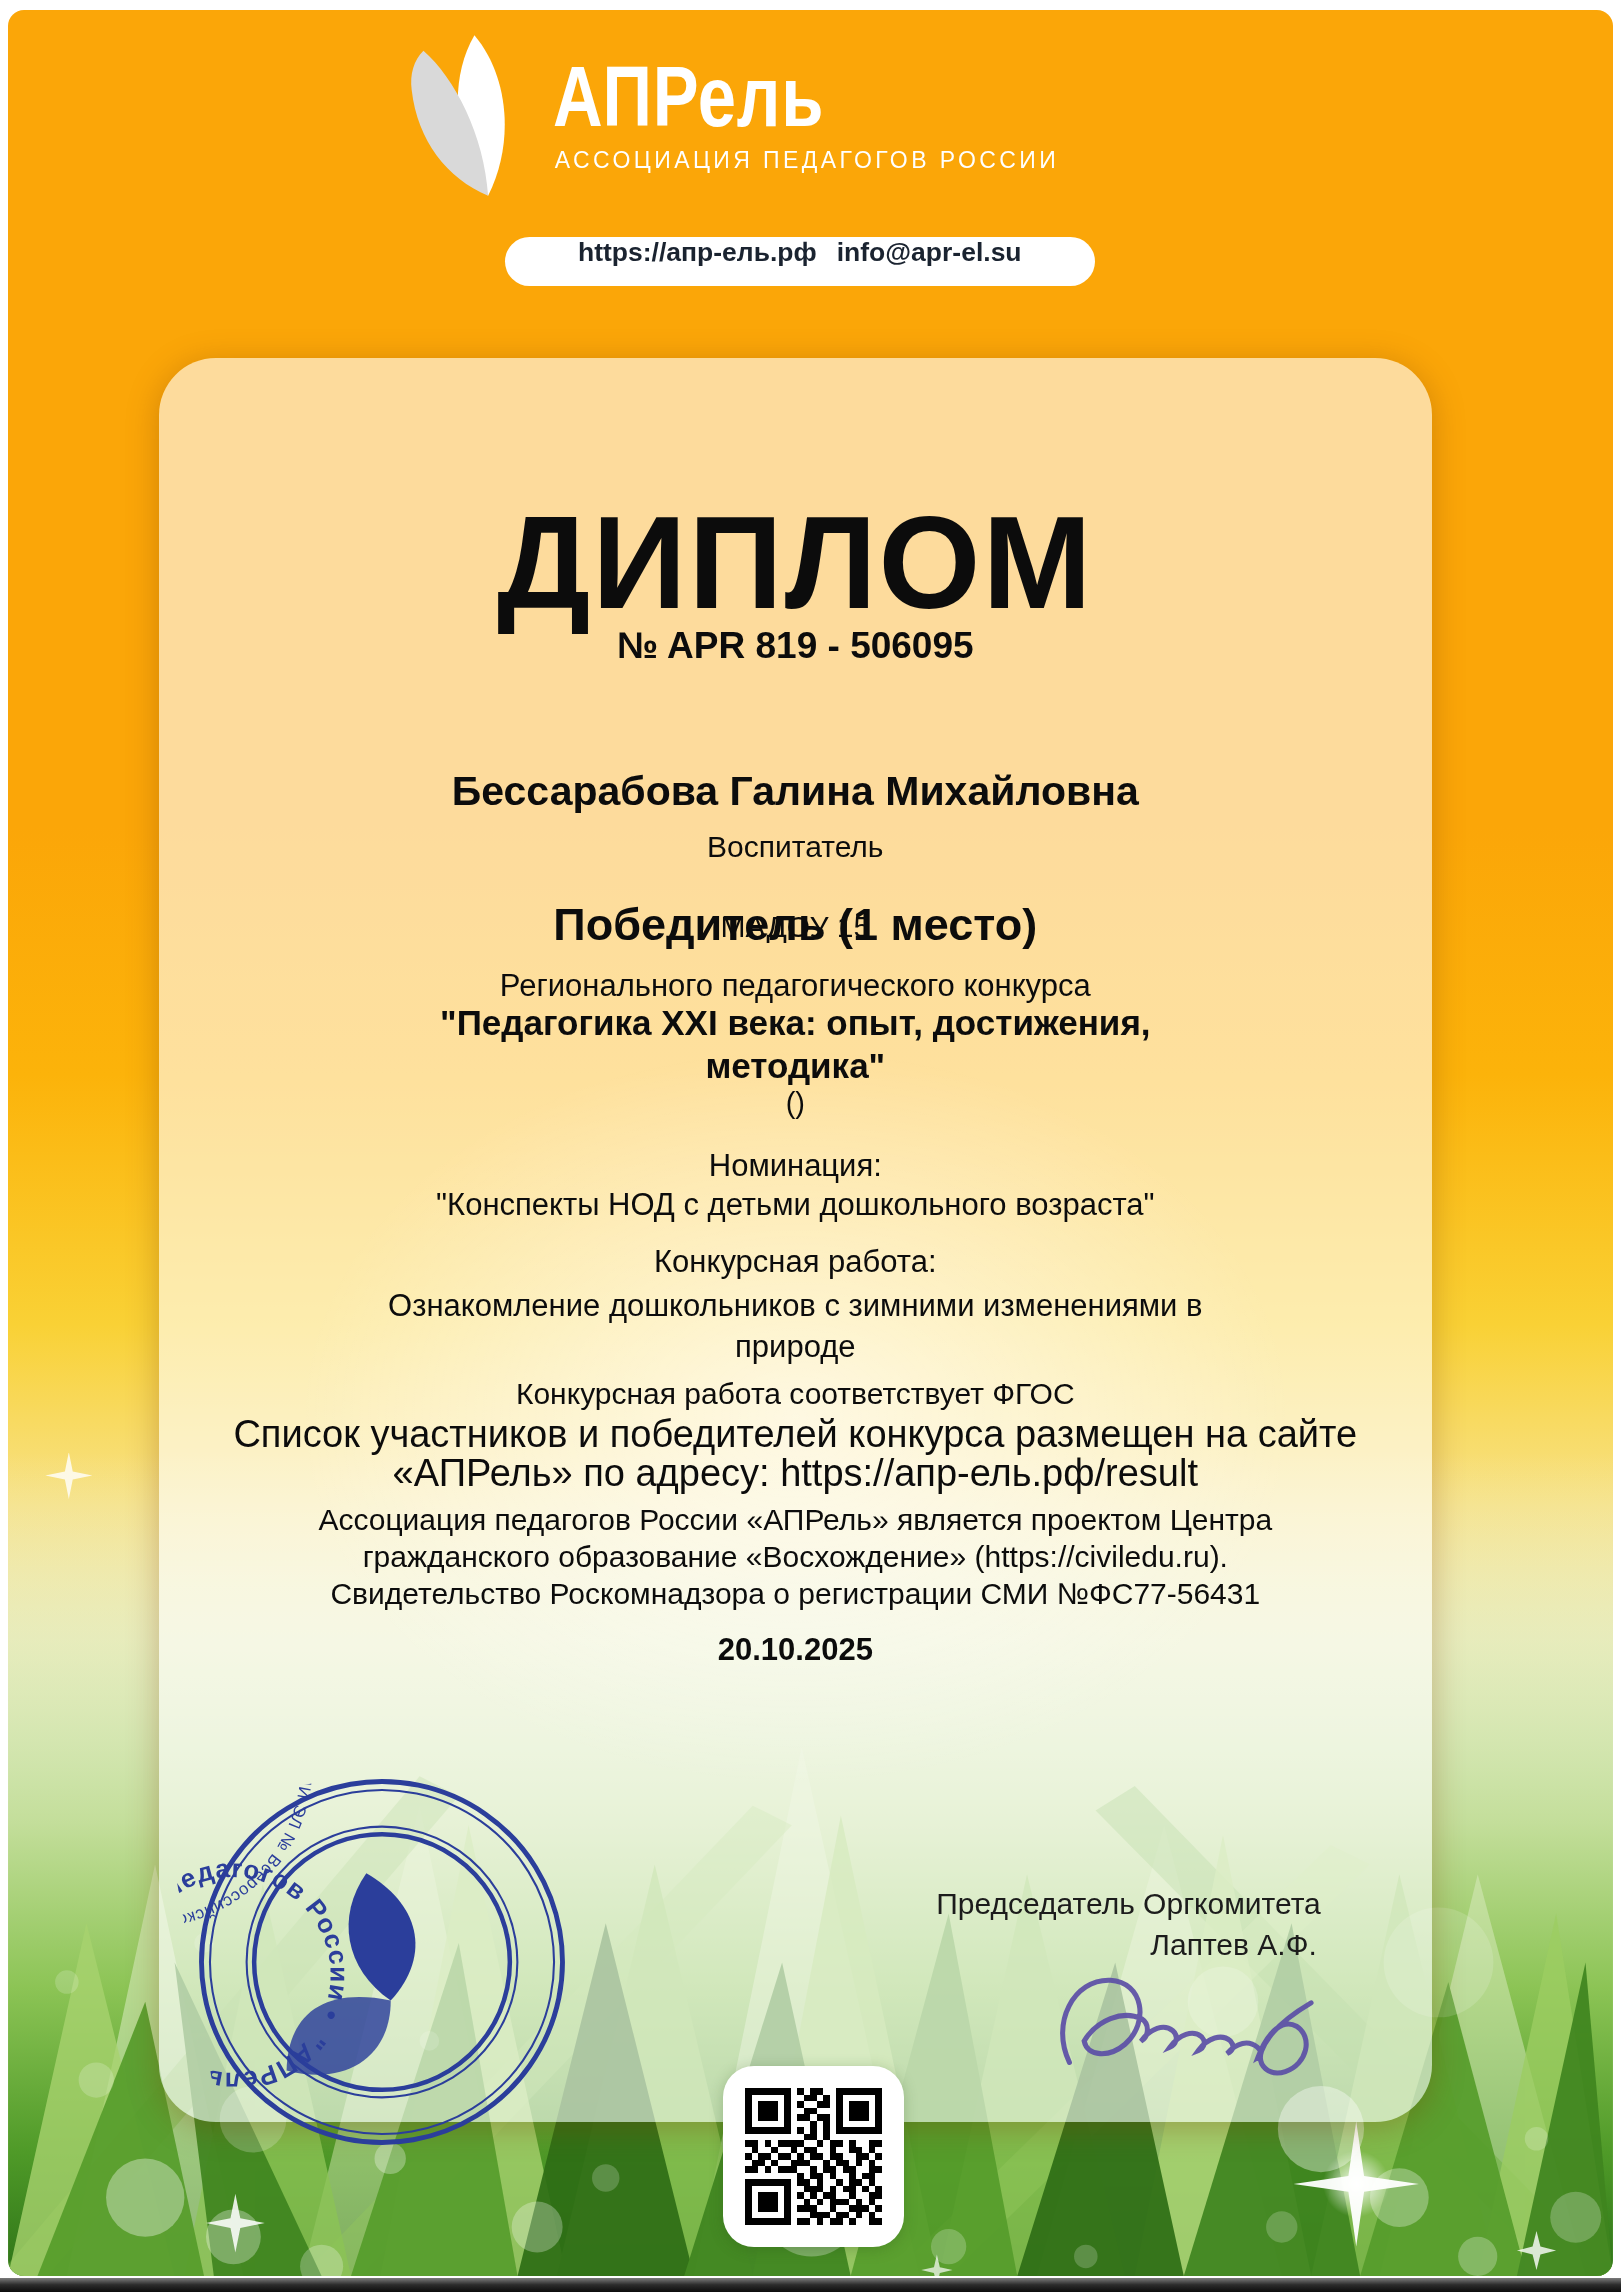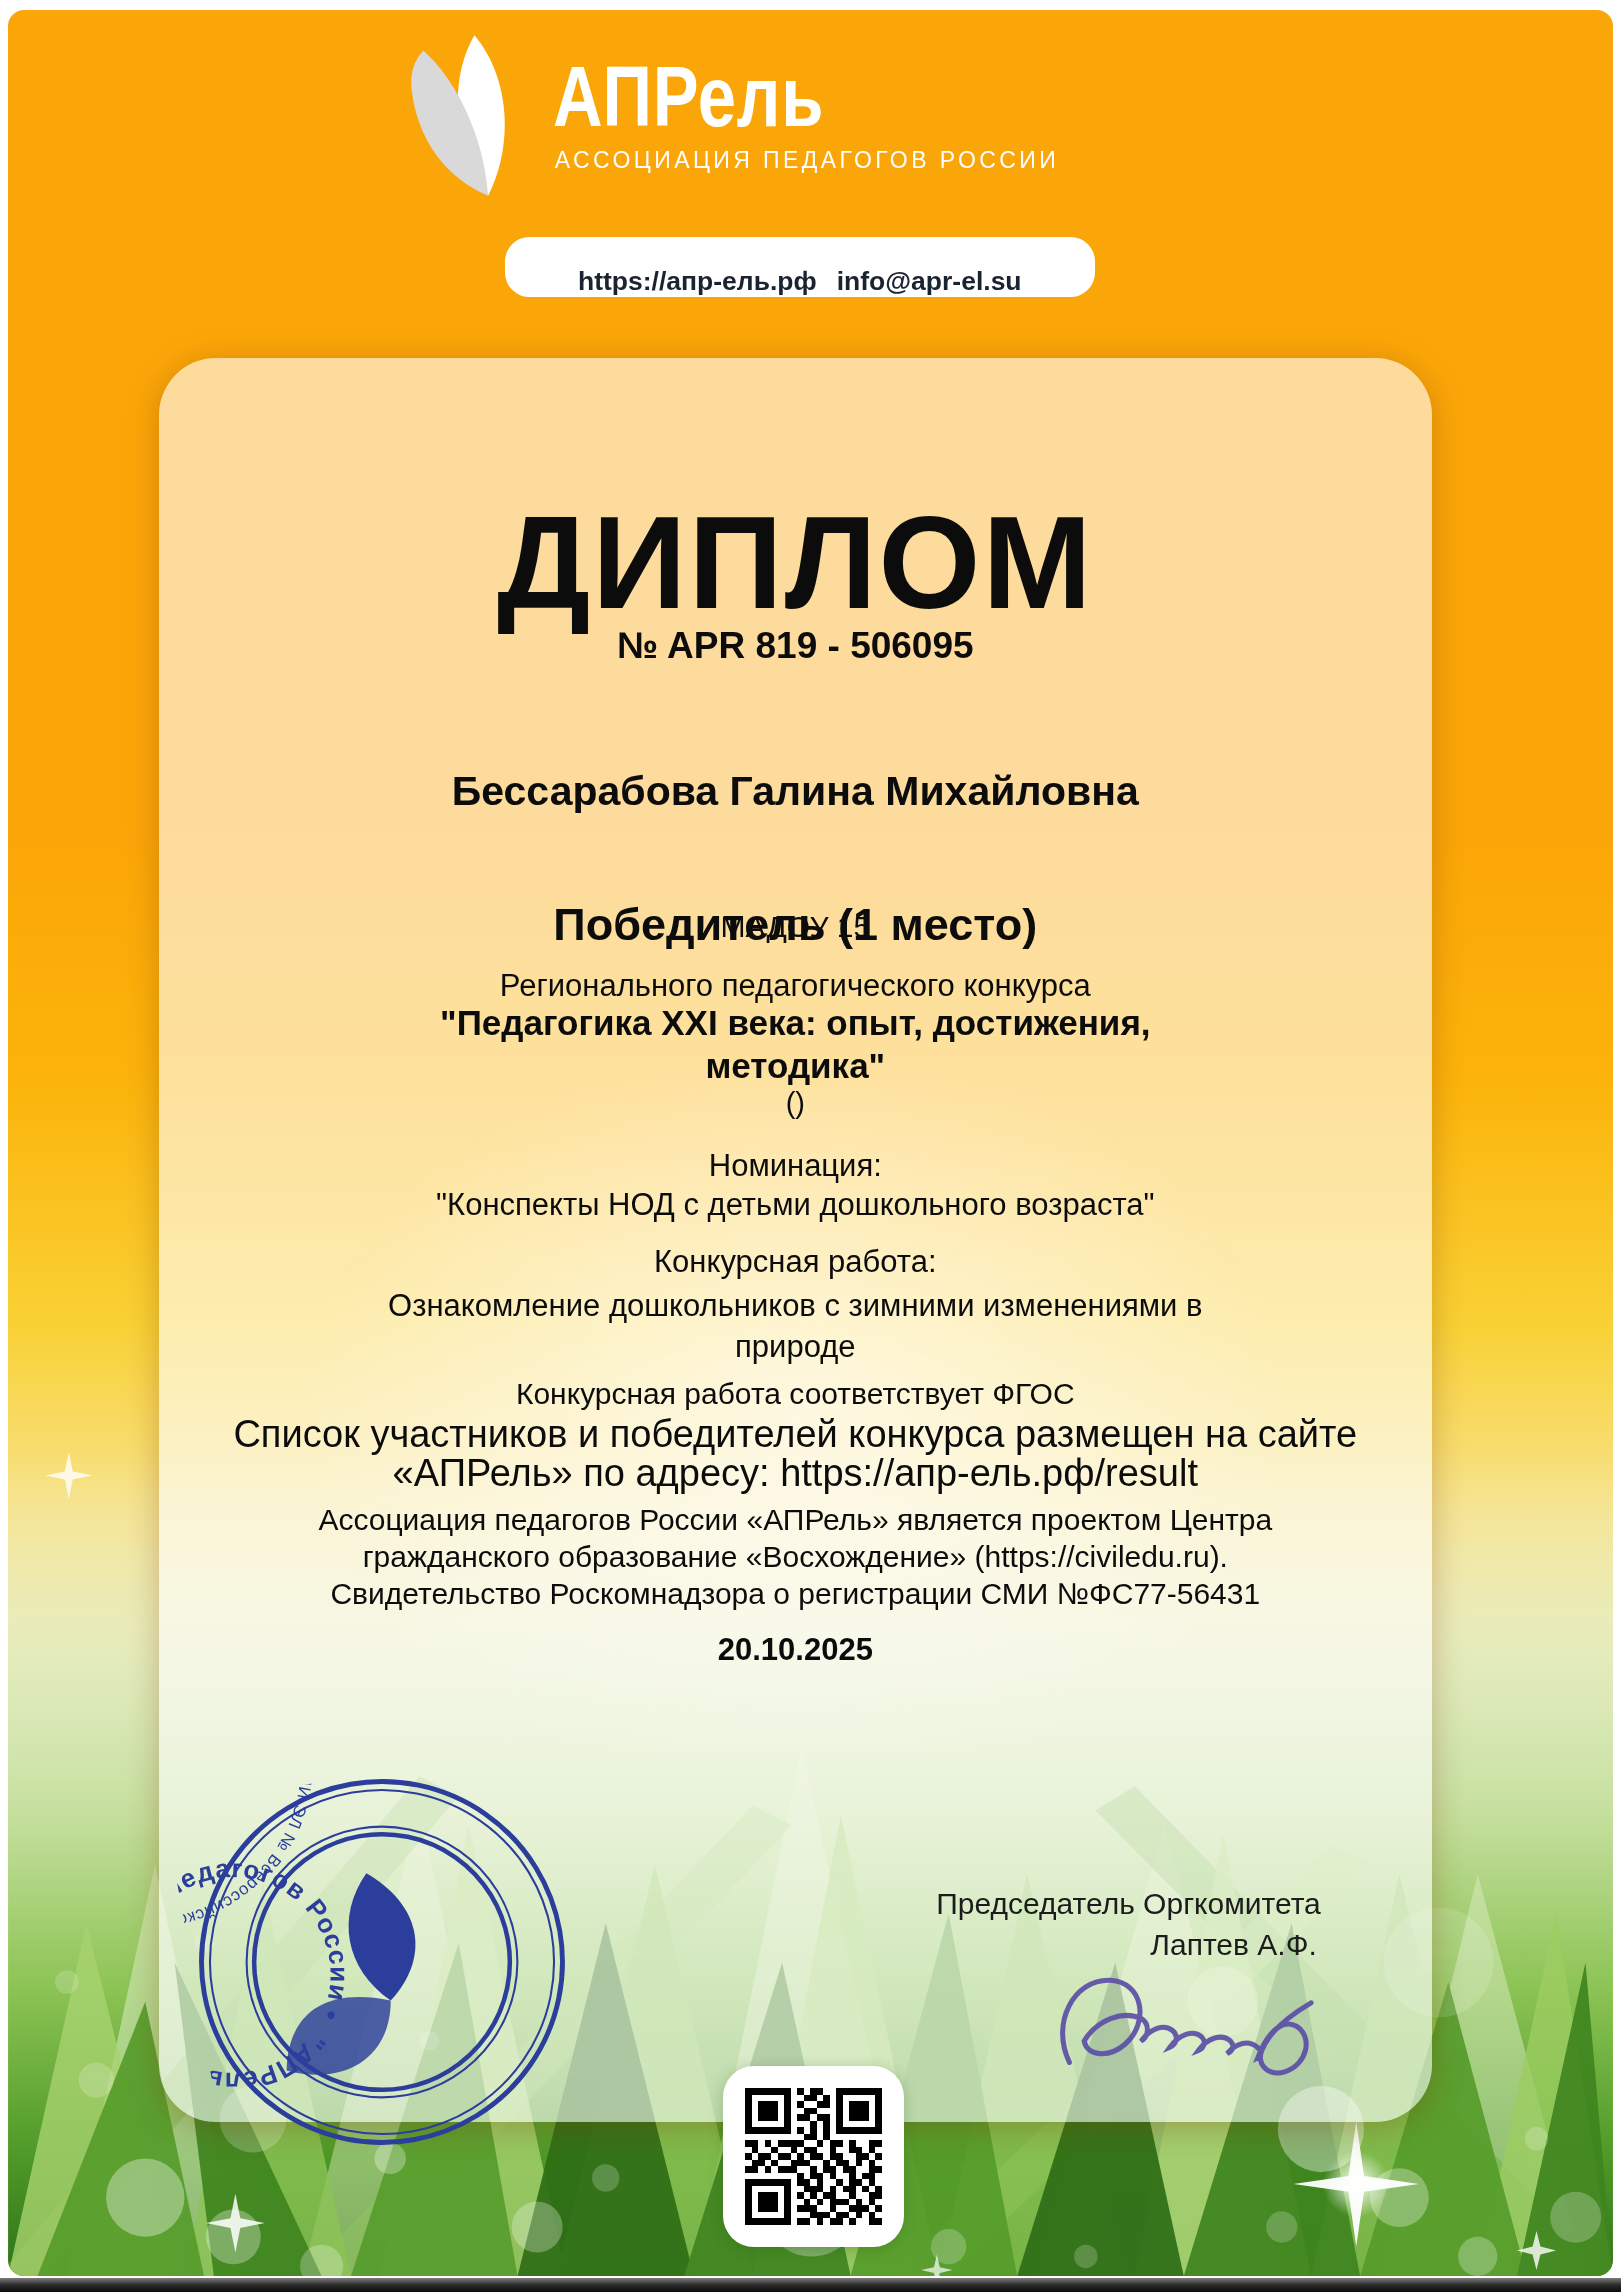--- a/index.html
+++ b/index.html
@@ -10,22 +10,22 @@
     background:linear-gradient(180deg,
       var(--accent-orange) 0%, var(--accent-orange) 36%,
       #fcb30a 47%, #f9d135 58%, #f7e288 66%, #f3edba 72%,
       #e7efca 78%, #d5e5ad 85%, #c9dfa0 100%);}
   
   .logo-leaves{position:absolute;left:388px;top:21.6px;width:147px;height:169px;}
   .brand{position:absolute;left:545px;top:37px;color:#fff;font-size:86px;font-weight:bold;
          letter-spacing:1px;transform:scaleX(.8);transform-origin:left top;white-space:nowrap;}
   .brand-sub{position:absolute;left:547px;top:137px;color:#fff;font-size:23px;
          letter-spacing:3.4px;white-space:nowrap;}
-  .pill{position:absolute;left:497px;top:227px;width:590px;height:60px;border-radius:24.5px;
-        background:#fff;display:flex;align-items:flex-end;justify-content:center;gap:20px;
+  .pill{position:absolute;left:497px;top:227px;width:590px;height:49px;border-radius:24.5px;
+        background:#fff;display:flex;align-items:flex-start;justify-content:center;gap:20px;
         font-size:26.5px;font-weight:bold;color:var(--pill-text);}
   
   .card{position:absolute;left:151px;top:348px;width:1273px;height:1764px;border-radius:57px;
         background:
           radial-gradient(ellipse 686px 510px at 50% 60%, rgba(255,255,255,.55), rgba(255,255,255,0) 72%),
           rgba(255,255,255,.60);
         box-shadow:0 5.9px 33px rgba(125,60,0,.33);}
   .cline{position:absolute;left:39px;right:39px;text-align:center;color:var(--text-black);white-space:nowrap;}
   .cline div{white-space:nowrap;}
   .t-title   {top:129px;font-size:131px;font-weight:bold;letter-spacing:2px;}
@@ -164,20 +164,21 @@
 
   <div class="pill">
     <span>https://апр-ель.рф</span>
     <span>info@apr-el.su</span>
   </div>
 
   <div class="card">
     <div class="cline t-title">ДИПЛОМ</div>
     <div class="cline t-num">№ APR 819 - 506095</div>
     <div class="cline t-awardee">Бессарабова Галина Михайловна</div>
+    <div class="cline t-pos">Воспитатель</div>
     <div class="cline t-org">МАДОУ 15</div>
     <div class="cline t-result">Победитель (1 место)</div>
     <div class="cline t-ctype">Регионального педагогического конкурса</div>
     <div class="cline t-cname">
       <div>"Педагогика XXI века: опыт, достижения,</div>
       <div>методика"</div>
     </div>
     <div class="cline t-cdates">()</div>
     <div class="cline t-nomlab">Номинация:</div>
     <div class="cline t-nom">"Конспекты НОД с детьми дошкольного возраста"</div>

